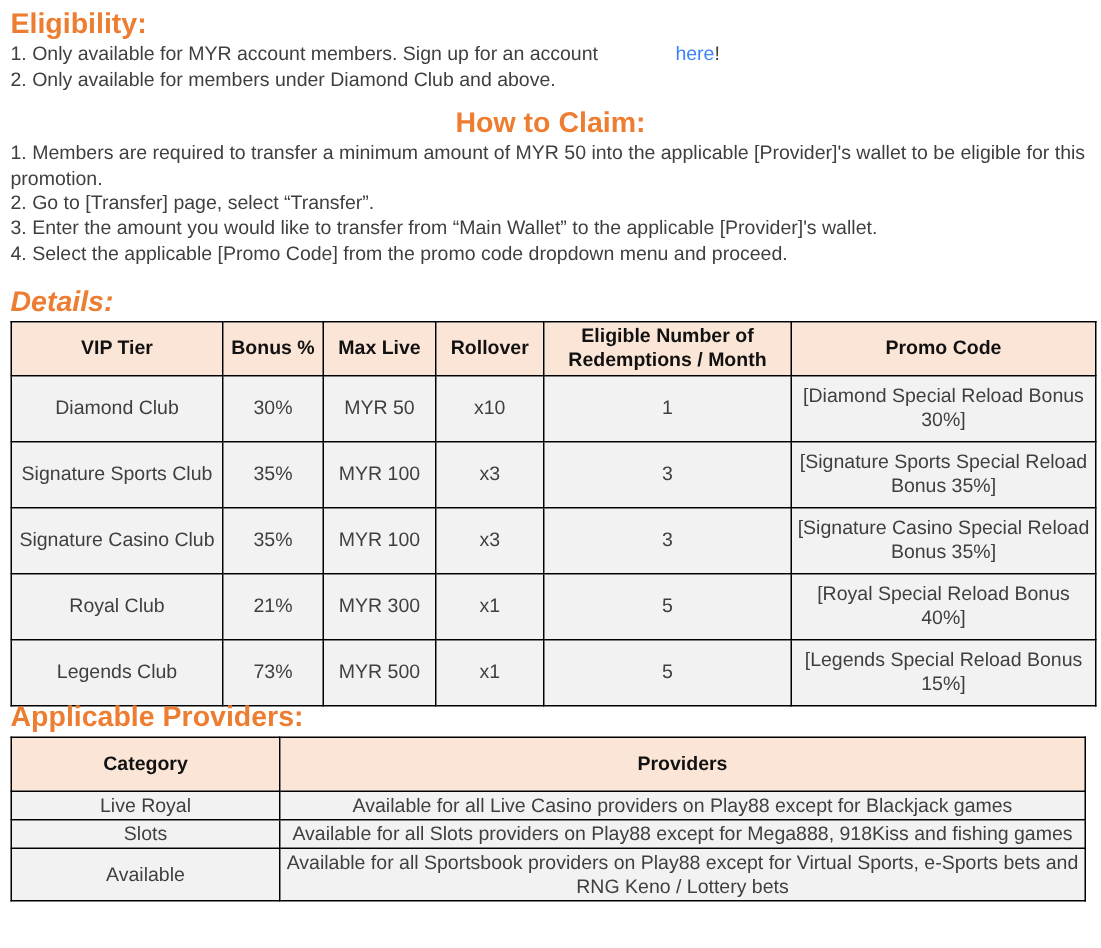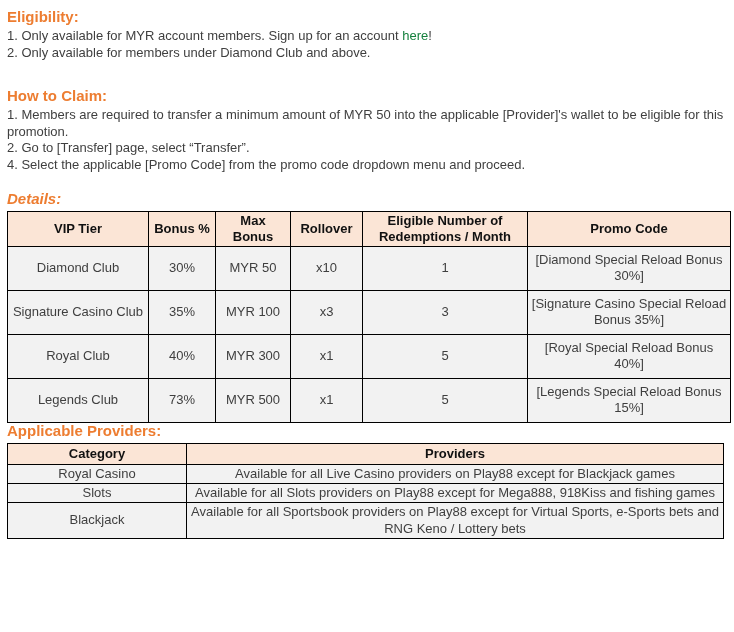--- a/index.html
+++ b/index.html
@@ -13,35 +13,36 @@
     font-family: "Liberation Sans", sans-serif;
     font-size: 13px;
     color: #3f3f3f;
     box-sizing: border-box;
     padding: 9px 7px 0 7px;
     overflow: hidden;
   }
   .heading {
     color: #ed7d31;
     font-weight: bold;
-    font-size: 15px;
+    font-size: 19px;
     line-height: 16px;
     margin: 0 0 3px 0;
   }
-  .heading.gap-md { margin-top: 27px; }
+  .heading.gap-md { margin-top: 14px; text-align: center; }
   .heading.gap-lg { margin-top: 17px; font-style: italic; }
   .heading.gap-xl { }
   .para {
     line-height: 16.6px;
     margin: 0;
     max-width: 722px;
   }
   a.inline-link {
-    color: #15803d;
+    color: #3b82f6;
     cursor: pointer;
+    margin-left: 48px;
   }
   table {
     border-collapse: collapse;
     table-layout: fixed;
     margin-top: 4px;
   }
   th, td {
     border: 1px solid #000000;
     text-align: center;
     vertical-align: middle;
@@ -58,21 +59,21 @@
   }
   td {
     background: #f2f2f2;
     color: #3f3f3f;
     font-size: 13px;
   }
   .details-table { width: 723px; }
   .details-table thead tr { height: 35px; }
   .details-table tbody tr { height: 44px; }
   .providers-table { width: 716px; }
-  .providers-table thead tr { height: 21px; }
+  .providers-table thead tr { height: 36px; }
   .providers-table tbody tr { min-height: 21px; }
   
   .details-table col:nth-child(1) { width: 141px; }
   .details-table col:nth-child(2) { width: 67px; }
   .details-table col:nth-child(3) { width: 75px; }
   .details-table col:nth-child(4) { width: 72px; }
   .details-table col:nth-child(5) { width: 165px; }
   .details-table col:nth-child(6) { width: 203px; }
   .providers-table col:nth-child(1) { width: 179px; }
   .providers-table col:nth-child(2) { width: 537px; }
@@ -82,62 +83,71 @@
 
 <div>
 
   <p class="heading">Eligibility:</p>
   <p class="para"><span>1. Only available for MYR account members. Sign up for an account </span><a class="inline-link">here</a><span>!</span></p>
   <p class="para">2. Only available for members under Diamond Club and above.</p>
 
   <p class="heading gap-md">How to Claim:</p>
   <p class="para">1. Members are required to transfer a minimum amount of MYR 50 into the applicable [Provider]'s wallet to be eligible for this promotion.</p>
   <p class="para">2. Go to [Transfer] page, select “Transfer”.</p>
+  <p class="para">3. Enter the amount you would like to transfer from “Main Wallet” to the applicable [Provider]'s wallet.</p>
   <p class="para">4. Select the applicable [Promo Code] from the promo code dropdown menu and proceed.</p>
 
   <p class="heading gap-lg">Details:</p>
   <table class="details-table">
     <colgroup>
         <col>
         <col>
         <col>
         <col>
         <col>
         <col>
       </colgroup>
   <thead>
         <tr>
           <th>VIP Tier</th>
           <th>Bonus %</th>
-          <th>Max Bonus</th>
+          <th>Max Live</th>
           <th>Rollover</th>
           <th>Eligible Number of Redemptions / Month</th>
           <th>Promo Code</th>
         </tr>
       </thead>
       <tbody>
         <tr>
           <td>Diamond Club</td>
           <td>30%</td>
           <td>MYR 50</td>
           <td>x10</td>
           <td>1</td>
           <td>[Diamond Special Reload Bonus 30%]</td>
         </tr>
         <tr>
+          <td>Signature Sports Club</td>
+          <td>35%</td>
+          <td>MYR 100</td>
+          <td>x3</td>
+          <td>3</td>
+          <td>[Signature Sports Special Reload Bonus 35%]</td>
+        </tr>
+        <tr>
           <td>Signature Casino Club</td>
           <td>35%</td>
           <td>MYR 100</td>
           <td>x3</td>
           <td>3</td>
           <td>[Signature Casino Special Reload Bonus 35%]</td>
         </tr>
         <tr>
           <td>Royal Club</td>
-          <td>40%</td>
+          <td>21%</td>
           <td>MYR 300</td>
           <td>x1</td>
           <td>5</td>
           <td>[Royal Special Reload Bonus 40%]</td>
         </tr>
         <tr>
           <td>Legends Club</td>
           <td>73%</td>
           <td>MYR 500</td>
           <td>x1</td>
@@ -154,27 +164,27 @@
         <col>
       </colgroup>
   <thead>
         <tr>
           <th>Category</th>
           <th>Providers</th>
         </tr>
       </thead>
       <tbody>
         <tr>
-          <td>Royal Casino</td>
+          <td>Live Royal</td>
           <td>Available for all Live Casino providers on Play88 except for Blackjack games</td>
         </tr>
         <tr>
           <td>Slots</td>
           <td>Available for all Slots providers on Play88 except for Mega888, 918Kiss and fishing games</td>
         </tr>
         <tr>
-          <td>Blackjack</td>
+          <td>Available</td>
           <td>Available for all Sportsbook providers on Play88 except for Virtual Sports, e-Sports bets and RNG Keno / Lottery bets</td>
         </tr>
       </tbody>
     </table>
 
 </div>
 
 </body></html>

